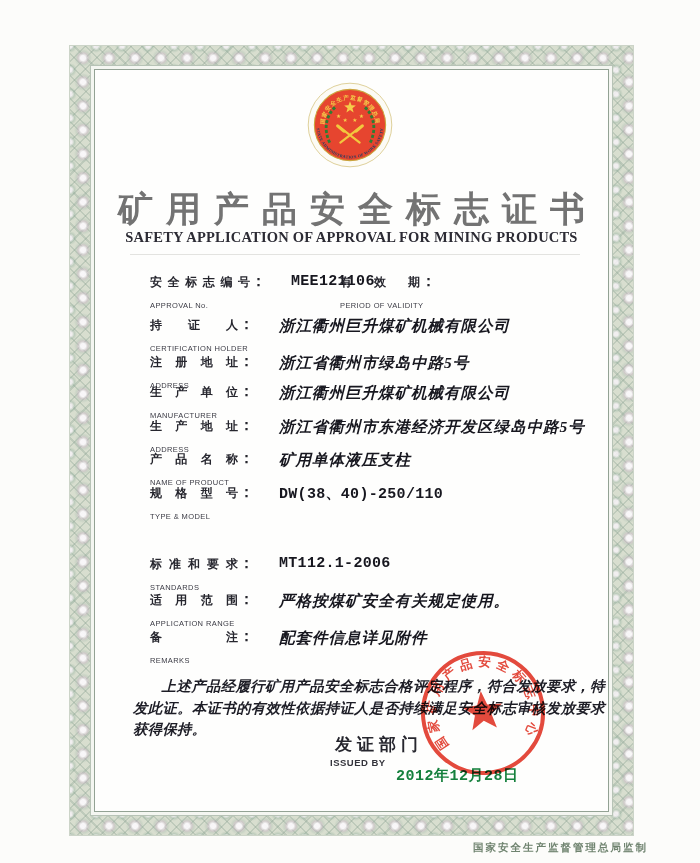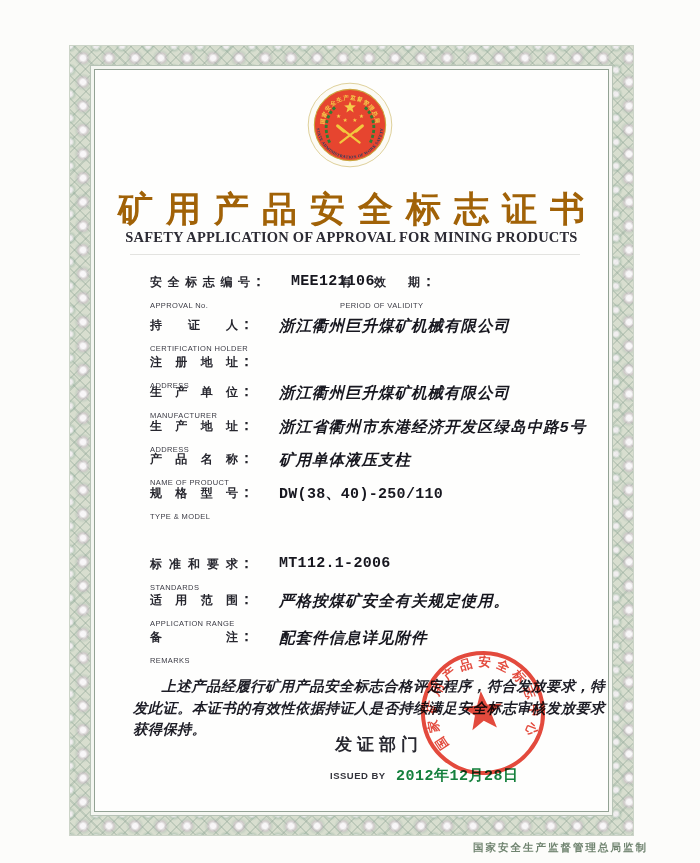--- a/index.html
+++ b/index.html
@@ -25,21 +25,21 @@
   
   .panel{
     position:absolute; left:95px; top:70px; width:513px; height:741px;
     background:#fefefd;
     box-shadow:0 0 0 1px #93a294, 0 0 0 4px #f4f6f1, 0 0 0 5px #b7c3b6;
   }
   .emblem{position:absolute; left:306px; top:81px; width:88px; height:88px;}
   .title-cn{
     position:absolute; left:95px; top:186px; width:513px; text-align:center;
     font-size:35px; font-weight:bold; letter-spacing:13px; text-indent:13px;
-    color:#a16207; white-space:nowrap;
+    color:#737373; white-space:nowrap;
   }
   .title-en{
     position:absolute; left:95px; top:229px; width:513px; text-align:center;
     font-size:14.5px; font-weight:bold; letter-spacing:.2px; color:#2c2b34;
     font-family:"Liberation Serif","DejaVu Serif",serif; white-space:nowrap;
   }
   .divider{position:absolute; left:130px; top:254px; width:450px; height:1px; background:#e3e3e0;}
   .field{position:absolute; display:flex; align-items:flex-start;}
   .labwrap{flex:none;}
   .cnline{display:flex; align-items:baseline;}
@@ -51,31 +51,31 @@
   .colon{font-weight:bold; font-size:15px; color:#26262e; margin-left:1px;}
   .en{
     font-size:7.5px; color:#3a3a44; letter-spacing:.4px; margin-top:10px;
     font-family:"Liberation Sans","DejaVu Sans",sans-serif; white-space:nowrap;
   }
   .val{
     margin-left:25px; padding-top:1px; font-size:15px; color:#17171f; white-space:nowrap;
     font-family:"Liberation Mono","DejaVu Sans Mono",monospace; font-weight:600; letter-spacing:.3px;
   }
   .val.kai{
-    font-family:Liberation Mono, monospace; font-style:italic;
+    font-family:Liberation Serif, serif; font-style:italic;
     font-weight:600; letter-spacing:1px; font-size:15.5px;
   }
   .statement{
     position:absolute; left:133px; top:676px; width:472px;
     font-size:14.3px; line-height:21.5px; text-align:justify; text-indent:2em;
     font-style:italic; font-weight:600; color:#1d1d26; letter-spacing:.4px;
   }
   .issued{position:absolute; left:330px; top:733px; width:120px; text-align:left;}
   .issued-cn{font-size:17px; font-weight:bold; letter-spacing:5px; text-indent:5px; color:#26262e; white-space:nowrap;}
-  .issued-en{font-size:9.5px; font-weight:bold; letter-spacing:.5px; color:#34343c; margin-top:14px;
+  .issued-en{font-size:9.5px; font-weight:bold; letter-spacing:.5px; color:#34343c; margin-top:1px;
     font-family:"Liberation Sans","DejaVu Sans",sans-serif;}
   .issue-date{
     position:absolute; left:396px; top:766px; font-size:15px; color:#15803d;
     font-family:"Liberation Mono","DejaVu Sans Mono",monospace; font-weight:600; letter-spacing:.5px;
   }
   .seal{position:absolute; left:418px; top:648px; width:130px; height:130px;
     transform:rotate(-6deg); opacity:.92; mix-blend-mode:multiply;}
   .footer-note{
     position:absolute; right:52px; top:841px; font-size:10.5px; letter-spacing:2px;
     color:#6f836f; font-weight:600; white-space:nowrap;
@@ -157,20 +157,21 @@
   </div>
 
   <div class="field" style="left:150px;top:352px">
     <div class="labwrap">
         <div class="cnline">
       <span class="cn">注册地址</span>
       <span class="colon">：</span>
         </div>
       <div class="en">ADDRESS</div>
     </div>
+    <div class="val kai">浙江省衢州市绿岛中路5号</div>
   </div>
 
   <div class="field" style="left:150px;top:382px">
     <div class="labwrap">
         <div class="cnline">
       <span class="cn">生产单位</span>
       <span class="colon">：</span>
         </div>
       <div class="en">MANUFACTURER</div>
     </div>

